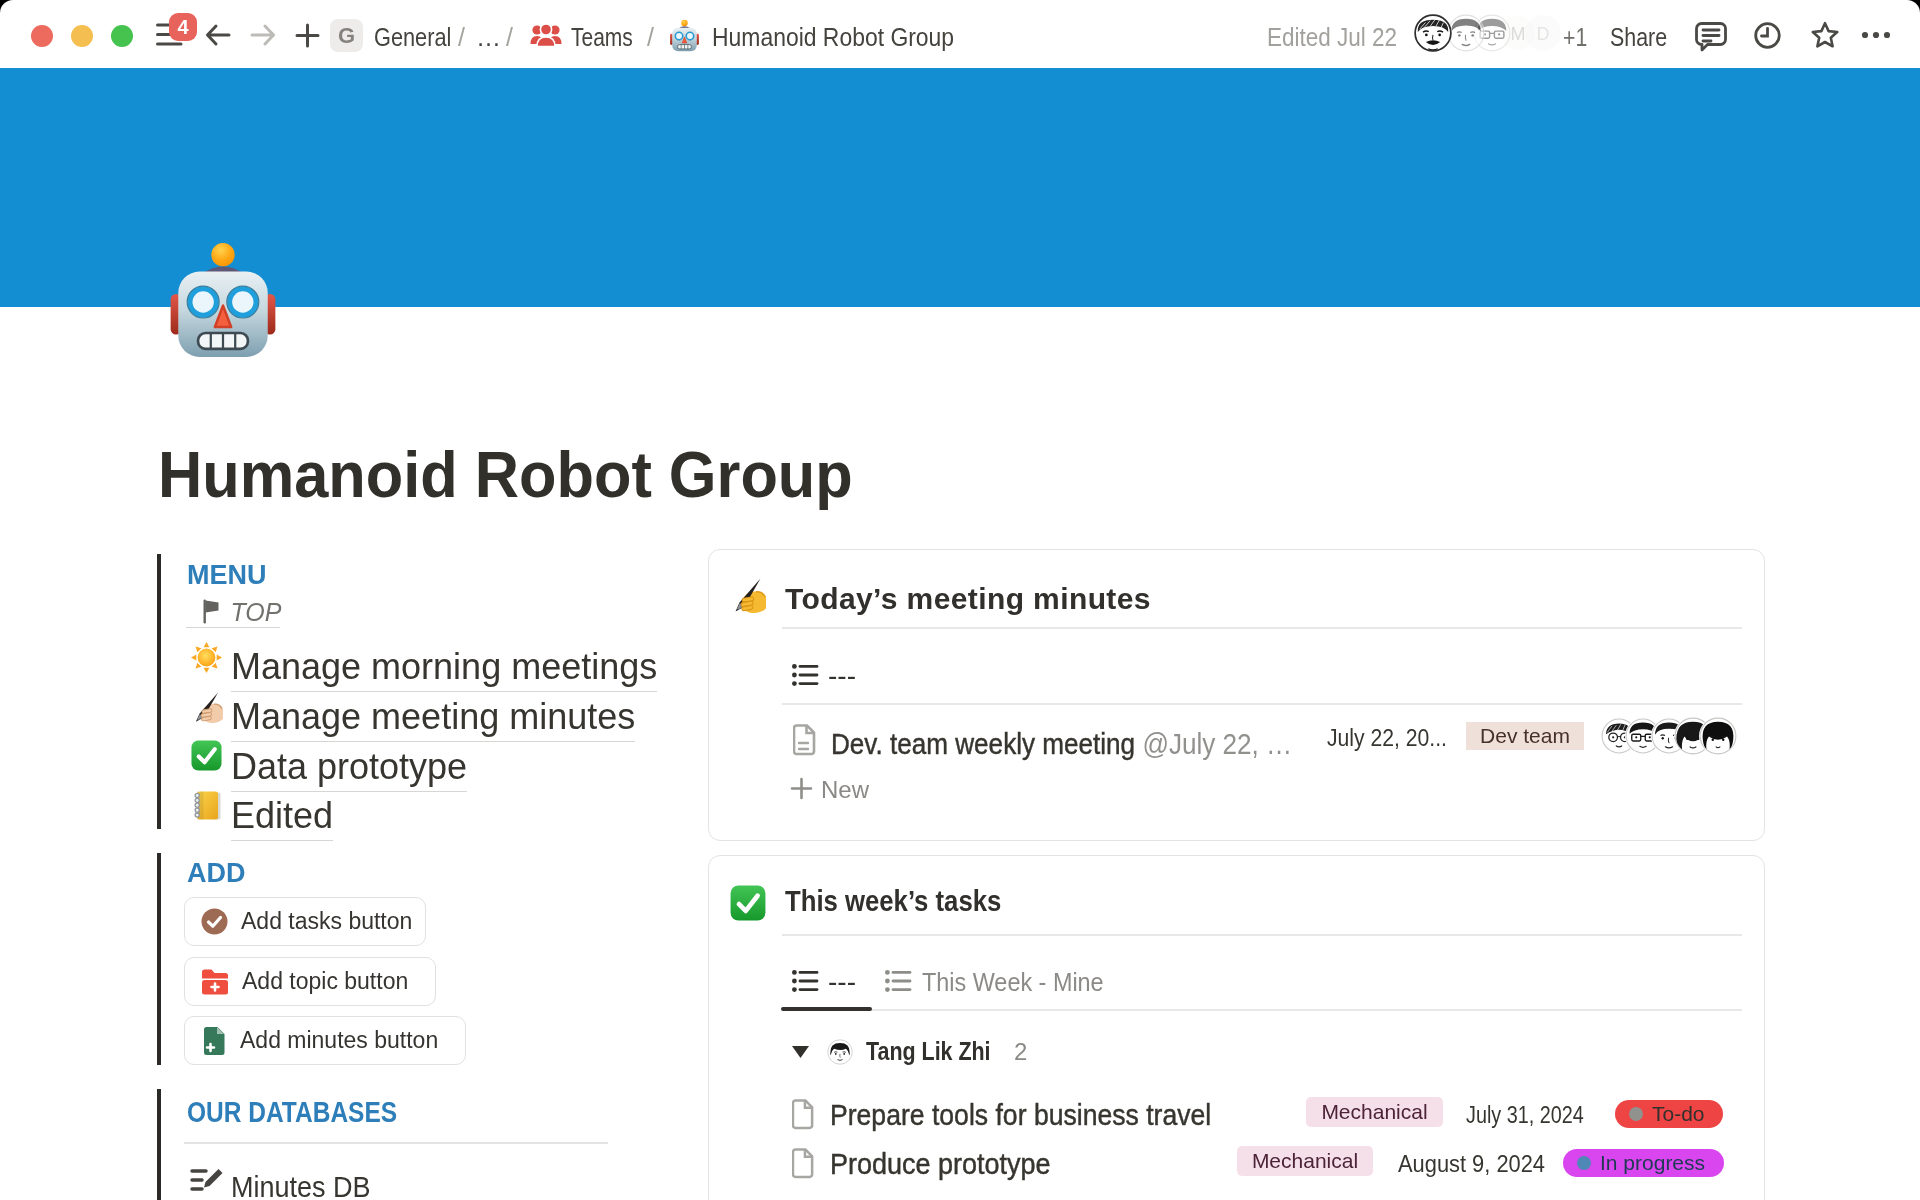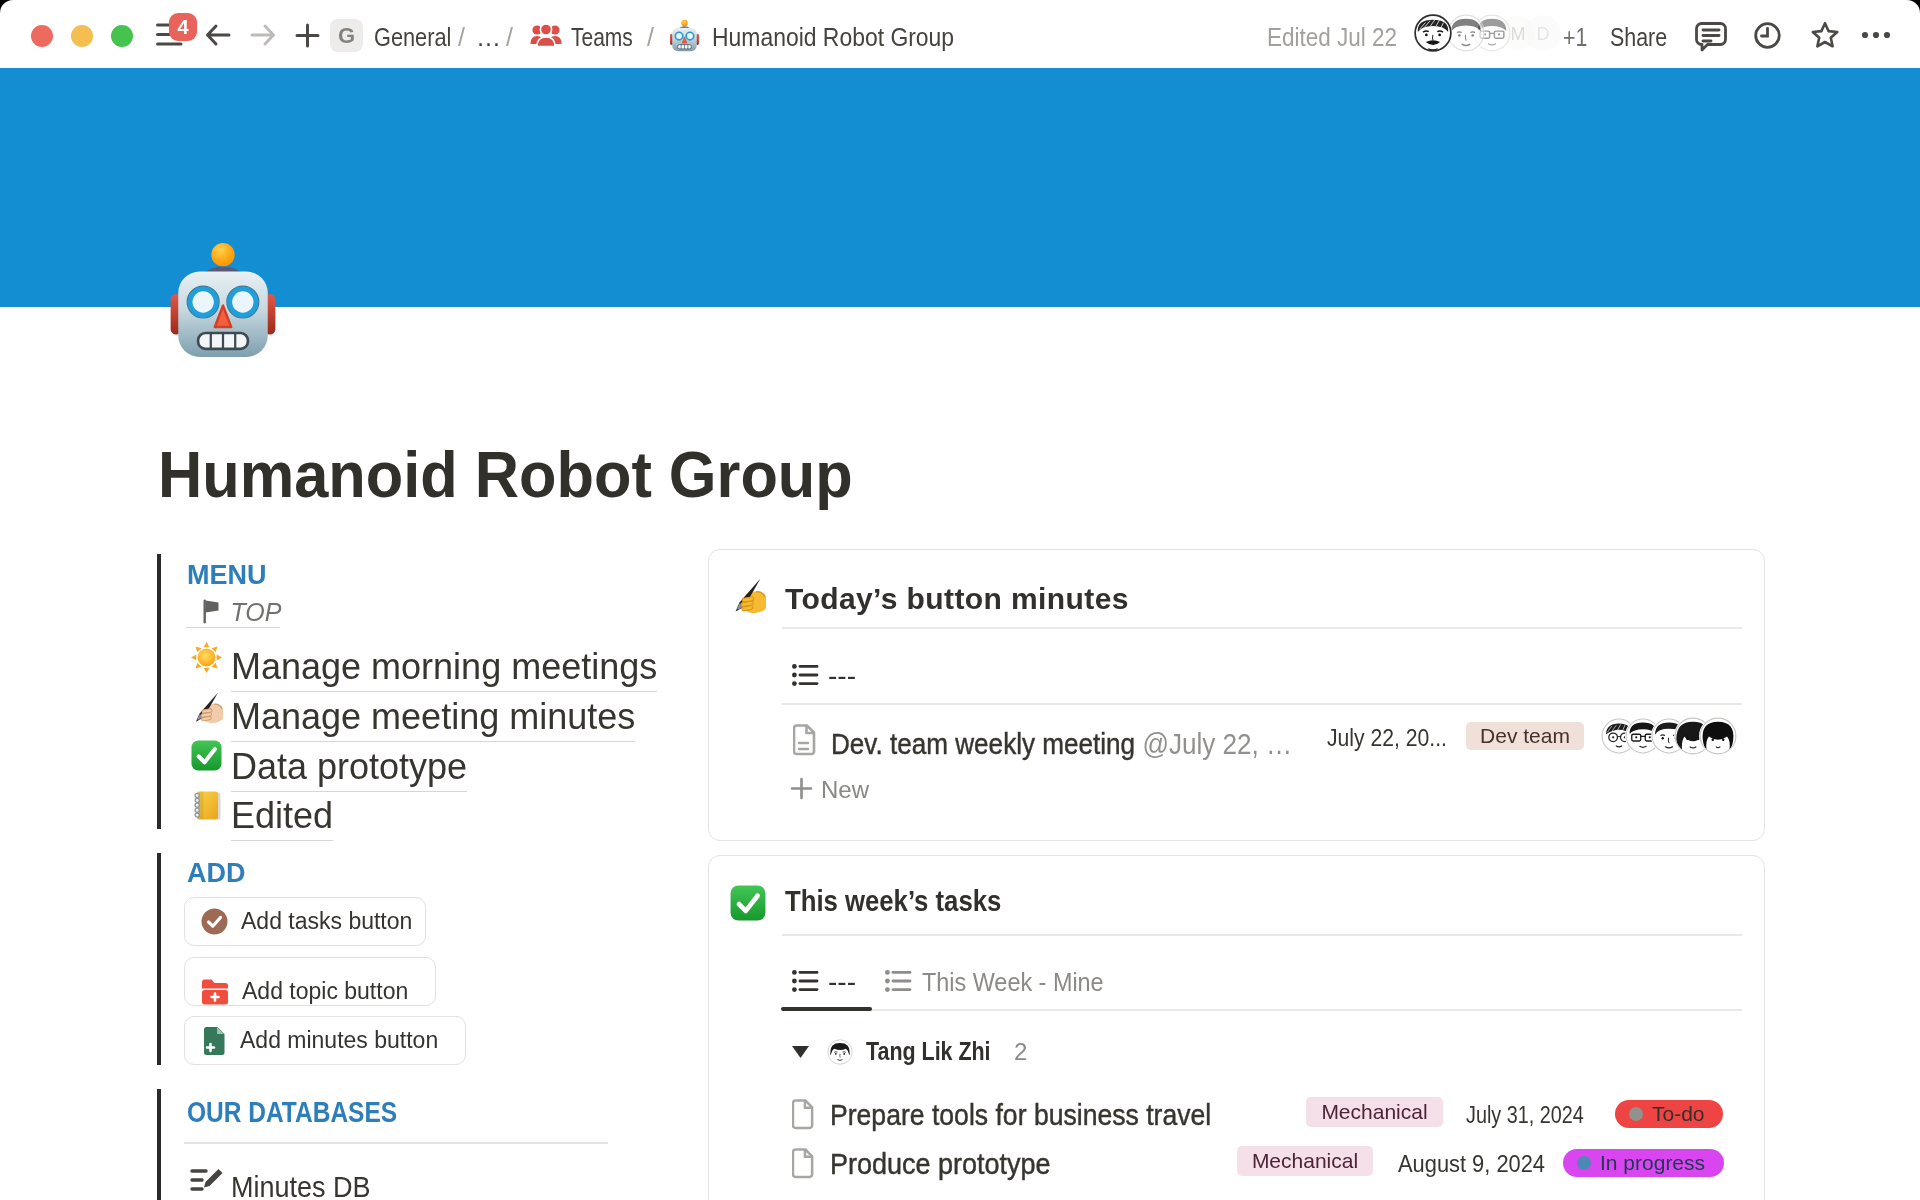--- a/index.html
+++ b/index.html
@@ -349,21 +349,21 @@
 
   <div class="qbar" style="top:853px;height:212px;"></div>
   <div class="seclbl" style="top:858px;">ADD</div>
   <div class="btn" style="top:897px;width:242px;">
     <svg style="margin-left:16px;" width="27" height="27" viewBox="0 0 27 27">
         <circle cx="13.5" cy="13.5" r="13" fill="#9d6a53"></circle>
         <path d="M7.5 14 L11.8 18.2 L19.5 9.5" stroke="#fff" stroke-width="3.2" fill="none" stroke-linecap="round" stroke-linejoin="round"></path>
       </svg>
     <span class="bt">Add tasks button</span>
   </div>
-  <div class="btn" style="top:957px;width:252px;align-items:flex-end;">
+  <div class="btn" style="top:957px;width:252px;">
     <svg style="margin-left:16px;" width="28" height="26" viewBox="0 0 28 26">
         <g fill="#ef4e3e">
           <path d="M1 3 a2.5 2.5 0 0 1 2.5 -2.5 h7 l3 3.5 h11 a2.5 2.5 0 0 1 2.5 2.5 v3 h-26z"></path>
           <rect x="1" y="11" width="26" height="14.5" rx="2.5"></rect>
         </g>
         <path d="M14 14.5 v7 M10.5 18 h7" stroke="#fff" stroke-width="2.6" stroke-linecap="round"></path>
       </svg>
     <span class="bt">Add topic button</span>
   </div>
   <div class="btn" style="top:1016px;width:282px;">
@@ -396,21 +396,21 @@
       <path d="M30.5 0.5 L9.5 24.5 L5.5 33.5 L14.5 28.5 Z" fill="#26211f"></path>
       <path d="M9.8 25 L6.3 32.6 L13.6 28.4 Z" fill="#8a8f94"></path>
       <path d="M7.3 30.9 L6.3 32.6 L8.2 31.7 Z" fill="#1c1c1c"></path>
       <g fill="#f6ba32" stroke="#dd9818" stroke-width="1.1">
         <rect x="12.2" y="19.6" width="11.5" height="3.8" rx="1.9" transform="rotate(-10 18 21.5)"></rect>
         <rect x="11.2" y="23.9" width="12" height="3.8" rx="1.9" transform="rotate(-10 17.2 25.8)"></rect>
         <rect x="11.8" y="28.2" width="11" height="3.8" rx="1.9" transform="rotate(-10 17.3 30.1)"></rect>
       </g>
       <path d="M26.5 13.8 q6 -0.3 8 4.7" stroke="#dd9818" stroke-width="1.4" fill="none" stroke-linecap="round"></path>
     </svg>
-    <div class="chead" style="top:31.5px;letter-spacing:0.4px;">Today’s button minutes</div>
+    <div class="chead" style="top:31.5px;letter-spacing:0.4px;">Today’s meeting minutes</div>
     <div class="cdiv" style="top:77px;"></div>
     <svg class="abs" style="left:83px;top:114px;" width="27" height="22" viewBox="0 0 27 22">
       <g stroke="#34322e" stroke-width="2.8" stroke-linecap="round">
           <line x1="8" y1="2.4" x2="25" y2="2.4"></line>
           <line x1="8" y1="11" x2="25" y2="11"></line>
           <line x1="8" y1="19.6" x2="25" y2="19.6"></line>
         </g>
       <g fill="#34322e">
           <circle cx="2.4" cy="2.4" r="2.4"></circle>
           <circle cx="2.4" cy="11" r="2.4"></circle>
@@ -422,21 +422,21 @@
     <svg class="abs" style="left:84px;top:174px;" width="24" height="32" viewBox="0 0 24 32">
       <path d="M3 1.5 h11 l7 7 v19 a2.5 2.5 0 0 1 -2.5 2.5 h-15 a2.5 2.5 0 0 1 -2.5 -2.5 v-23.5 a2.5 2.5 0 0 1 2.5 -2.5z" fill="none" stroke="#a7a6a3" stroke-width="2.6"></path>
       <path d="M13.5 2 v7 h7" fill="none" stroke="#a7a6a3" stroke-width="2.6"></path>
       <g stroke="#a7a6a3" stroke-width="2.4" stroke-linecap="round">
           <line x1="6" y1="19" x2="15" y2="19"></line>
           <line x1="6" y1="25" x2="15" y2="25"></line>
         </g>
     </svg>
     <div class="rowtitle" style="left:122px;top:177px;transform:scaleX(0.87);">Dev. team weekly meeting <span style="color:#91908d;-webkit-text-stroke:0;">@July 22, …</span></div>
     <div class="ptext" style="left:618px;top:174.5px;transform:scaleX(0.92);">July 22, 20...</div>
-    <div class="pill" style="left:757px;top:172px;width:118px;height:28px;background:#efe0d9;color:#46302a;border-radius:5px;">Dev team</div>
+    <div class="pill" style="left:757px;top:172px;width:118px;height:28px;background:#efe0d9;color:#46302a;border-radius:0;">Dev team</div>
     <div class="abs" style="left:892px;top:167px;width:140px;height:38px;">
       <svg class="abs" style="left:0;top:1;" width="36" height="36" viewBox="0 0 40 40">
           <use href="#f1"></use>
         </svg>
       <svg class="abs" style="left:24px;top:1;" width="36" height="36" viewBox="0 0 40 40">
           <use href="#f2"></use>
         </svg>
       <svg class="abs" style="left:50px;top:1;" width="36" height="36" viewBox="0 0 40 40">
           <use href="#f3"></use>
         </svg>

